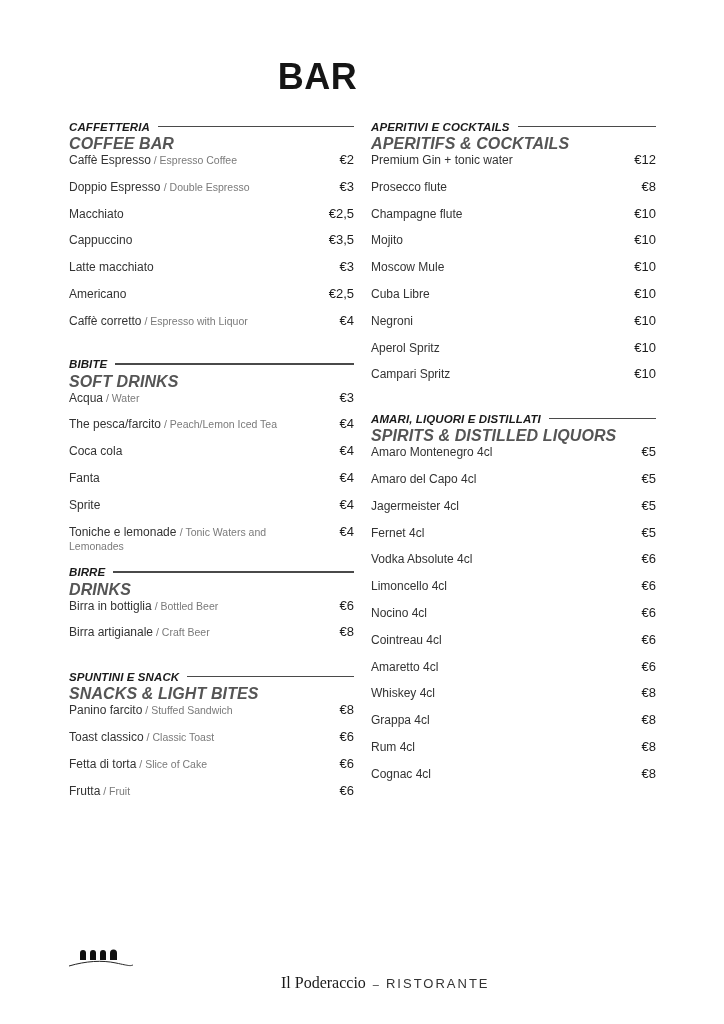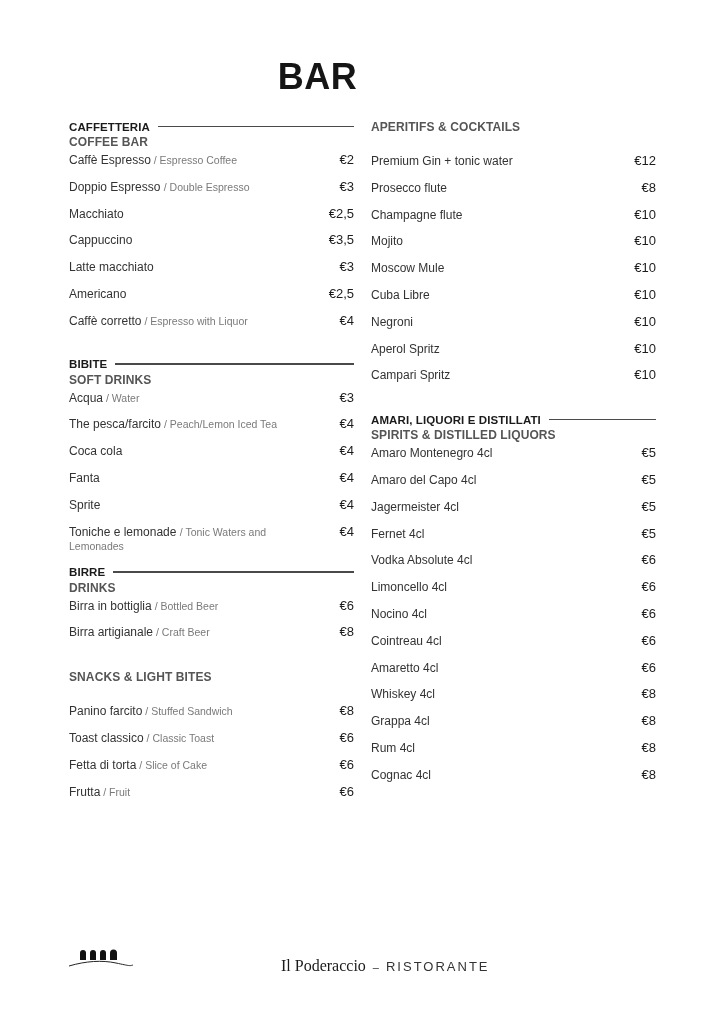--- a/index.html
+++ b/index.html
@@ -10,49 +10,49 @@
     position: absolute; left: 0; top: 56px; width: 635px; text-align: center;
     font-size: 36px; font-weight: bold; color: #151515; letter-spacing: 0.5px;
     font-family: "Liberation Sans", sans-serif;
   }
 
   .col { position: absolute; top: 119px; }
   .col-left { left: 69px; width: 285px; }
   .col-right { left: 371px; width: 285px; }
 
   .section { position: relative; }
-  .sec-head { position: relative; height: 30px; }
+  .sec-head { position: relative; height: 30px; font-style: italic; }
   .sec-title-row { display: flex; align-items: center; height: 15px; }
   .sec-title {
     font-size: 11.5px; font-weight: bold; color: #1a1a1a; white-space: nowrap;
     letter-spacing: 0.1px;
   }
   .sec-rule { flex: 1; height: 1.5px; background: #4a4a4a; margin-left: 8px; }
   .sec-sub {
-    font-size: 12px; font-weight: bold; color: #555; letter-spacing: 0.1px; margin-top: 1px;
+    font-size: 16px; font-weight: bold; color: #555; letter-spacing: 0.1px; margin-top: 1px;
   }
 
   .items { margin-top: 4px; }
   .item { display: flex; justify-content: space-between; align-items: flex-start; height: 26.8px; }
   .item-text { font-size: 12px; color: #333; line-height: 14px; max-width: 230px; }
   .item-name { color: #333; }
   .item-sep { color: #777; font-size: 10.5px; }
   .item-en { color: #7a7a7a; font-size: 10.5px; }
   .item-price { font-size: 13px; color: #1c1c1c; white-space: nowrap; line-height: 14px; }
   .item.tall { height: 38px; }
 
   .gap-caffe { height: 16px; }
   .gap-bibite { height: 2px; }
   .gap-birre { height: 17px; }
   .gap-aperitivi { height: 17px; }
 
   .footer { position: absolute; top: 940px; left: 0; width: 724px; height: 30px; }
   .logo-mark { position: absolute; left: 68px; top: 6px; width: 66px; height: 22px; }
   .brand {
-    position: absolute; left: 281px; top: 5px; display: flex; align-items: baseline;
+    position: absolute; left: 281px; top: 22px; display: flex; align-items: baseline;
   }
   .brand-name { font-family: "Liberation Serif", "DejaVu Serif", serif; font-size: 16px; color: #1a1a1a; }
   .brand-dash { font-size: 11px; color: #333; margin: 0 7px; }
   .brand-tag { font-size: 13px; letter-spacing: 2px; color: #333; margin-top: 14px; }
 </style>
 </head>
 <body>
 
 <div class="page-title">BAR</div>
 
@@ -155,20 +155,24 @@
         <span class="item-text"><span class="item-name">Birra artigianale</span><span class="item-sep"> / </span><span class="item-en">Craft Beer</span></span>
         <span class="item-price">€8</span>
       </div>
     </div>
   </div>
 
   <div class="gap-birre"></div>
 
   <div class="section">
     <div class="sec-head">
+      <div class="sec-title-row">
+        <span class="sec-title">SPUNTINI E SNACK</span>
+        <span class="sec-rule"></span>
+      </div>
       <div class="sec-sub">SNACKS &amp; LIGHT BITES</div>
     </div>
     <div class="items">
       <div class="item">
         <span class="item-text"><span class="item-name">Panino farcito</span><span class="item-sep"> / </span><span class="item-en">Stuffed Sandwich</span></span>
         <span class="item-price">€8</span>
       </div>
       <div class="item">
         <span class="item-text"><span class="item-name">Toast classico</span><span class="item-sep"> / </span><span class="item-en">Classic Toast</span></span>
         <span class="item-price">€6</span>
@@ -182,20 +186,24 @@
         <span class="item-price">€6</span>
       </div>
     </div>
   </div>
 </div>
 
 <div class="col col-right">
 
   <div class="section">
     <div class="sec-head">
+      <div class="sec-title-row">
+        <span class="sec-title">APERITIVI E COCKTAILS</span>
+        <span class="sec-rule"></span>
+      </div>
       <div class="sec-sub">APERITIFS &amp; COCKTAILS</div>
     </div>
     <div class="items">
       <div class="item">
           <span class="item-text item-name">Premium Gin + tonic water</span>
           <span class="item-price">€12</span>
         </div>
       <div class="item">
           <span class="item-text item-name">Prosecco flute</span>
           <span class="item-price">€8</span>

